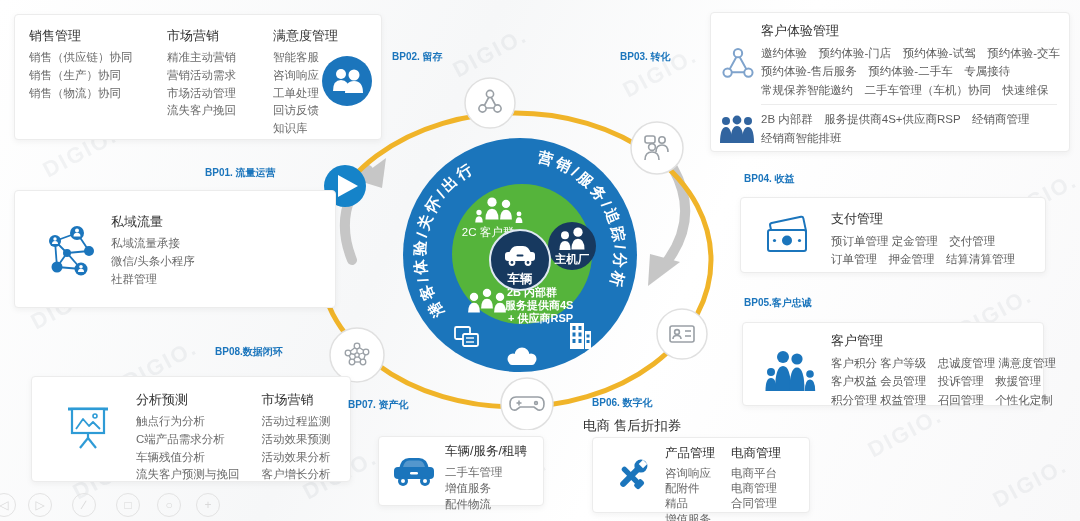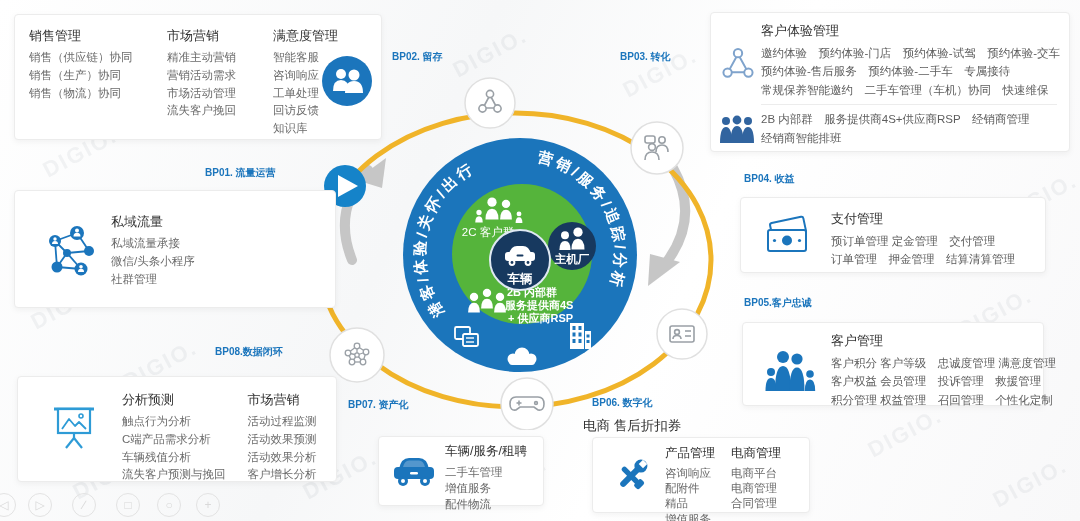--- a/index.html
+++ b/index.html
@@ -186,21 +186,21 @@
           <path d="M41.8,46 Q41.8,34.5 47,34.5 Q52.2,34.5 52.2,46 Z"></path>
       </g>
     </svg>
     <div class="card-title">客户管理</div>
     <div class="line">客户积分 客户等级　忠诚度管理 满意度管理</div>
     <div class="line">客户权益 会员管理　投诉管理　救援管理</div>
     <div class="line">积分管理 权益管理　召回管理　个性化定制</div>
   </div>
 
   <div class="bp-label" style="left:215px;top:345px">BP08.数据闭环</div>
-  <div class="card" style="left:17px;top:376px;width:320px;height:106px;padding:14px 10px 10px 104px">
+  <div class="card" style="left:31px;top:376px;width:320px;height:106px;padding:14px 10px 10px 104px">
     <svg class="ic" style="position:absolute;left:32px;top:26px" width="48" height="50" viewBox="0 0 48 50">
       <line x1="4" y1="6" x2="44" y2="6" stroke="#2E9BD6" stroke-width="3"></line>
       <rect x="8" y="6" width="32" height="24" fill="#fff" stroke="#2E9BD6" stroke-width="2.2"></rect>
       <circle cx="31" cy="13" r="2" fill="none" stroke="#2E9BD6" stroke-width="1.6"></circle>
       <path d="M12,26 L19,16 L25,23 L29,19 L36,26" fill="none" stroke="#2E9BD6" stroke-width="1.8" stroke-linejoin="round"></path>
       <line x1="24" y1="30" x2="24" y2="35" stroke="#2E9BD6" stroke-width="2.2"></line>
       <line x1="24" y1="35" x2="16" y2="45" stroke="#2E9BD6" stroke-width="2.2"></line>
       <line x1="24" y1="35" x2="32" y2="45" stroke="#2E9BD6" stroke-width="2.2"></line>
     </svg>
     <div class="cols" style="gap:22px">

